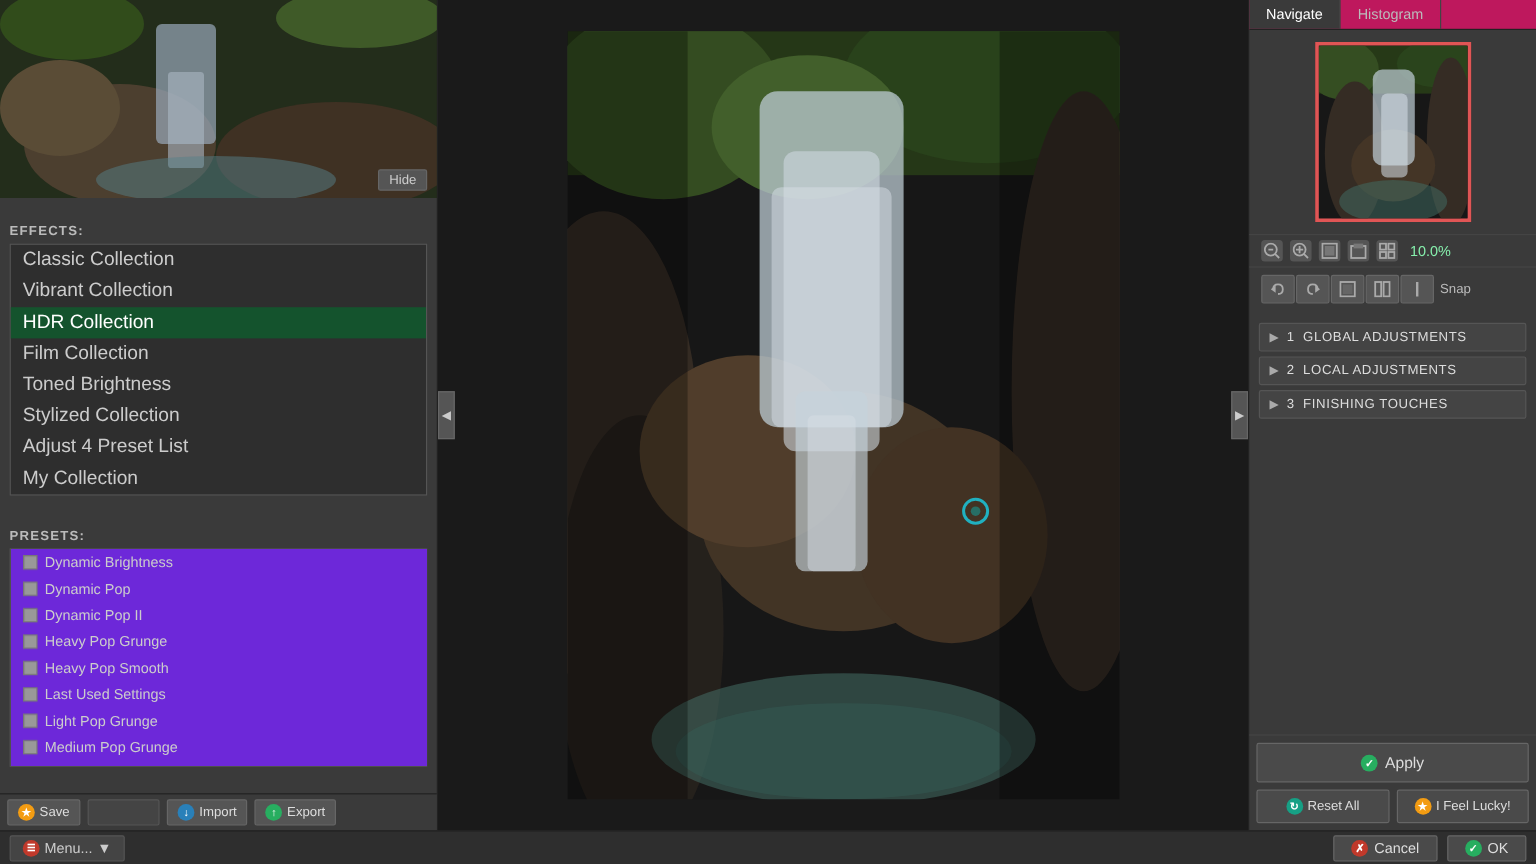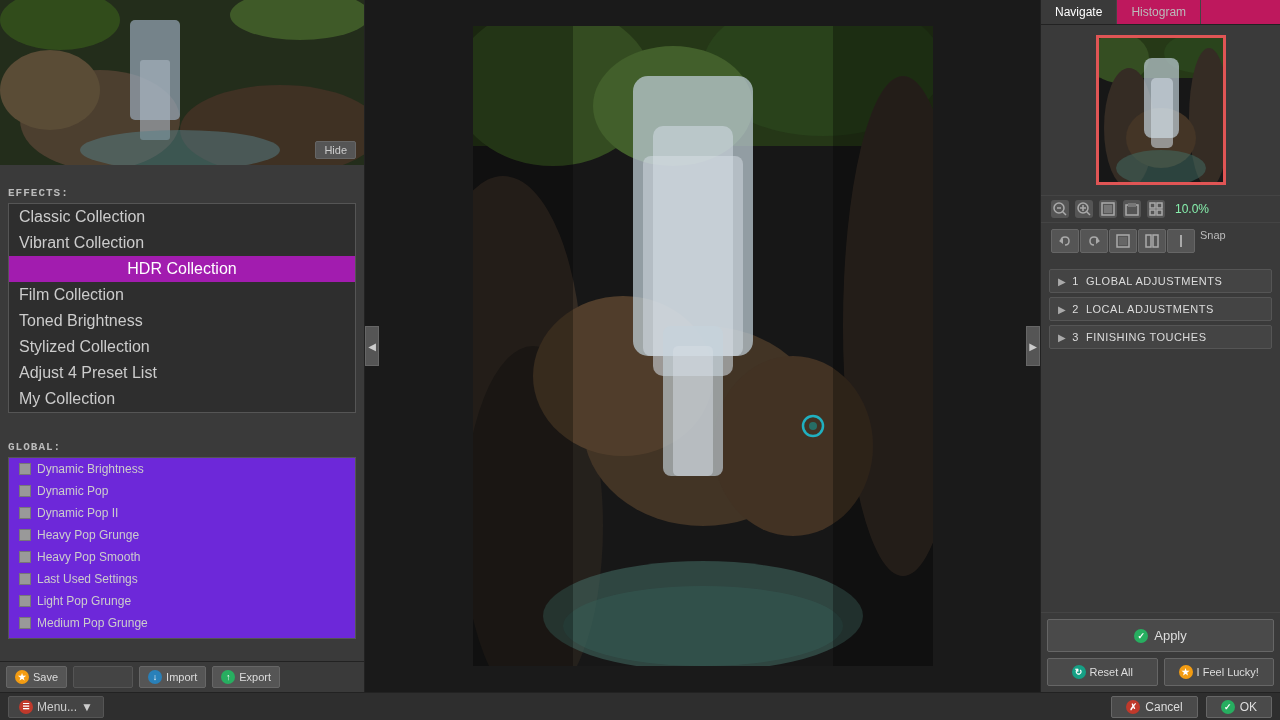--- a/index.html
+++ b/index.html
@@ -57,39 +57,37 @@
     .effects-section {
       padding: 6px 8px;
     }
 
     .section-label {
       font-size: 11px;
       font-weight: bold;
       color: #bbb;
       margin-bottom: 4px;
       letter-spacing: 1px;
-      font-family: Liberation Mono, monospace;
     }
 
     .effects-list {
       background: #2e2e2e;
       border: 1px solid #555;
     }
 
     .effects-list .item {
       padding: 4px 10px;
       cursor: pointer;
       color: #ccc;
       font-size: 16px;
     }
 
     .effects-list .item.selected {
-      background: #a21caf;
+      background: #14532d;
       color: #fff;
-      text-align: center;
     }
 
     .presets-section {
       padding: 6px 8px;
       flex: 1;
       display: flex;
       flex-direction: column;
       overflow: hidden;
     }
 
@@ -242,20 +240,21 @@
     }
 
     .zoom-percent {
       font-size: 12px;
       color: #86efac;
       margin-left: 4px;
     }
 
     .snap-controls {
       display: flex;
+      align-items: center;
       padding: 6px 10px;
       gap: 1px;
       border-top: 1px solid #444;
     }
 
     .snap-btn {
       width: 28px;
       height: 24px;
       background: #555;
       border: 1px solid #666;
@@ -452,21 +451,21 @@
         <div class="item selected">HDR Collection</div>
         <div class="item">Film Collection</div>
         <div class="item">Toned Brightness</div>
         <div class="item">Stylized Collection</div>
         <div class="item">Adjust 4 Preset List</div>
         <div class="item">My Collection</div>
       </div>
     </div>
 
     <div class="presets-section">
-      <div class="section-label">GLOBAL:</div>
+      <div class="section-label">PRESETS:</div>
       <div class="presets-list">
         <div class="preset-item">
           <span class="dot-preset-icon"></span>
           <span>Dynamic Brightness</span>
         </div>
         <div class="preset-item">
           <span class="dot-preset-icon"></span>
           <span>Dynamic Pop</span>
         </div>
         <div class="preset-item">

